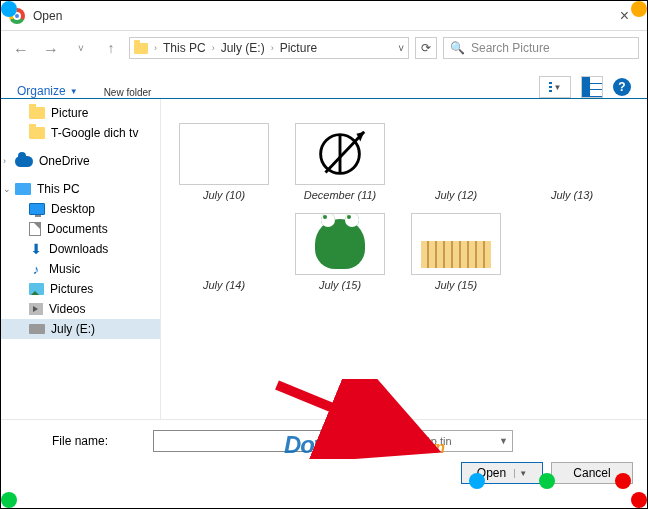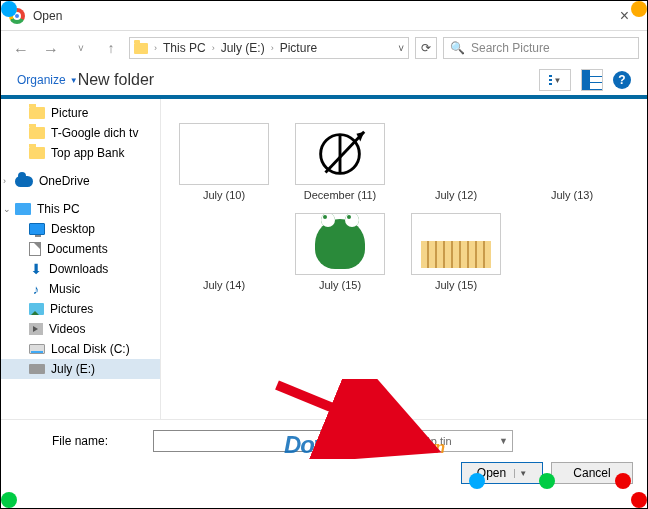--- a/index.html
+++ b/index.html
@@ -13,23 +13,23 @@
 .navarr { width:24px; height:24px; display:flex; align-items:center; justify-content:center; color:#888; font-size:16px; }
 .navarr.up { font-size:14px; }
 .addrbar { flex:0 0 280px; height:22px; border:1px solid #ccc; display:flex; align-items:center; padding:0 4px; gap:6px; font-size:12px; }
 .folder-ico { width:14px; height:11px; background:#ffd86b; border-radius:1px; position:relative; display:inline-block; }
 .folder-ico::before { content:""; position:absolute; top:-3px; left:0; width:6px; height:3px; background:#ffd86b; border-radius:1px 1px 0 0; }
 .addrbar .seg { color:#333; }
 .addrbar .car { color:#888; font-size:9px; }
 .addrbar .drop { margin-left:auto; color:#555; font-size:10px; }
 .refresh { width:22px; height:22px; border:1px solid #ccc; display:flex; align-items:center; justify-content:center; font-size:12px; color:#555; }
 .search { flex:1; height:22px; border:1px solid #ccc; display:flex; align-items:center; padding:0 6px; font-size:12px; color:#888; gap:6px; }
-.toolbar { height:34px; display:flex; align-items:center; padding:0 16px; border-bottom:4px solid #0369a1; }
+.toolbar { height:34px; display:flex; align-items:flex-end; padding:0 16px; gap:26px; border-bottom:1px solid #0369a1; }
 .toolbar .org { color:#1a66c7; font-size:12px; display:flex; align-items:center; gap:4px; }
-.toolbar .newf { color:#333; font-size:16px; }
+.toolbar .newf { color:#333; font-size:10px; }
 .toolbar .right { margin-left:auto; display:flex; align-items:center; gap:10px; }
 .viewbtn { width:32px; height:22px; border:1px solid #ccc; display:flex; align-items:center; justify-content:center; gap:2px; }
 .viewbtn .bars { display:flex; flex-direction:column; gap:2px; }
 .viewbtn .bars span { width:3px; height:2px; background:#0a6ab8; display:block; }
 .viewbtn .drop { font-size:8px; color:#555; }
 .prevbtn { width:22px; height:22px; border:1px solid #ccc; display:flex; }
 .prevbtn .l { width:40%; background:#0a6ab8; }
 .prevbtn .r { flex:1; display:flex; flex-direction:column; }
 .prevbtn .r span { flex:1; border-bottom:1px solid #0a6ab8; }
 .help { width:18px; height:18px; border-radius:50%; background:#0a6ab8; color:#fff; font-size:12px; display:flex; align-items:center; justify-content:center; font-weight:bold; }
@@ -54,21 +54,21 @@
 .ico-pic::after { content:""; position:absolute; bottom:0; left:2px; border:4px solid transparent; border-bottom-color:#2a7a3a; }
 .ico-vid { width:14px; height:12px; background:#bbb; position:relative; }
 .ico-vid::after { content:""; position:absolute; left:4px; top:3px; border:3px solid transparent; border-left:5px solid #555; }
 .ico-disk { width:16px; height:10px; background:#ddd; border:1px solid #999; border-radius:1px; position:relative; }
 .ico-disk::after { content:""; position:absolute; bottom:0; left:1px; right:1px; height:2px; background:#3fa9f5; }
 .ico-usb { width:16px; height:10px; background:#999; border-radius:1px; }
 .content { flex:1; padding:6px 8px; overflow:hidden; position:relative; }
 .row { display:flex; gap:6px; }
 .thumb { width:110px; display:flex; flex-direction:column; align-items:center; gap:4px; font-size:11px; color:#333; }
 .thumb .img { width:90px; height:62px; border:1px solid #ccc; background:#fff; position:relative; overflow:hidden; }
-.thumb .lbl { text-align:left; }
+.thumb .lbl { text-align:left;font-style:italic; }
 .thumb.noimg .img { border:none; background:transparent; }
 .footer { border-top:1px solid #e8e8e8; padding:10px 14px; }
 .fnrow { display:flex; align-items:center; gap:8px; font-size:12px; }
 .fnrow label { width:130px; text-align:center; }
 .fnrow input { flex:0 0 210px; height:22px; border:1px solid #888; padding:0 4px; }
 .fnrow .filter { width:130px; height:22px; border:1px solid #aaa; display:flex; align-items:center; padding:0 4px; font-size:11px; color:#666; margin-left:12px; }
 .fnrow .filter .d { margin-left:auto; font-size:9px; }
 .btnrow { display:flex; justify-content:flex-end; gap:8px; margin-top:10px; }
 .btn { height:22px; min-width:82px; border:1px solid #aaa; background:#eee; font-size:12px; display:flex; align-items:center; justify-content:center; gap:4px; position:relative; }
 .btn.primary { border-color:#0a6ab8; }
@@ -155,24 +155,20 @@
 <div class="main">
   <div class="sidebar">
     <div class="treeitem">
         <span class="ico-folder"></span>
         <span>Picture</span>
       </div>
     <div class="treeitem">
         <span class="ico-folder"></span>
         <span>T-Google dich tv</span>
       </div>
-    <div class="treeitem">
-        <span class="ico-folder"></span>
-        <span>Top app Bank</span>
-      </div>
     <div style="height:8px"></div>
     <div class="treeitem l1">
         <span class="exp">›</span>
         <span class="ico-onedrive"></span>
         <span>OneDrive</span>
       </div>
     <div style="height:8px"></div>
     <div class="treeitem l1">
         <span class="exp">⌄</span>
         <span class="ico-thispc"></span>
@@ -194,24 +190,20 @@
         <span class="ico-music">♪</span>
         <span>Music</span>
       </div>
     <div class="treeitem">
         <span class="ico-pic"></span>
         <span>Pictures</span>
       </div>
     <div class="treeitem">
         <span class="ico-vid"></span>
         <span>Videos</span>
-      </div>
-    <div class="treeitem">
-        <span class="ico-disk"></span>
-        <span>Local Disk (C:)</span>
       </div>
     <div class="treeitem sel">
         <span class="ico-usb"></span>
         <span>July (E:)</span>
       </div>
   </div>
 
   <div class="content">
     <div class="row" style="margin-top:18px">
       <div class="thumb">

